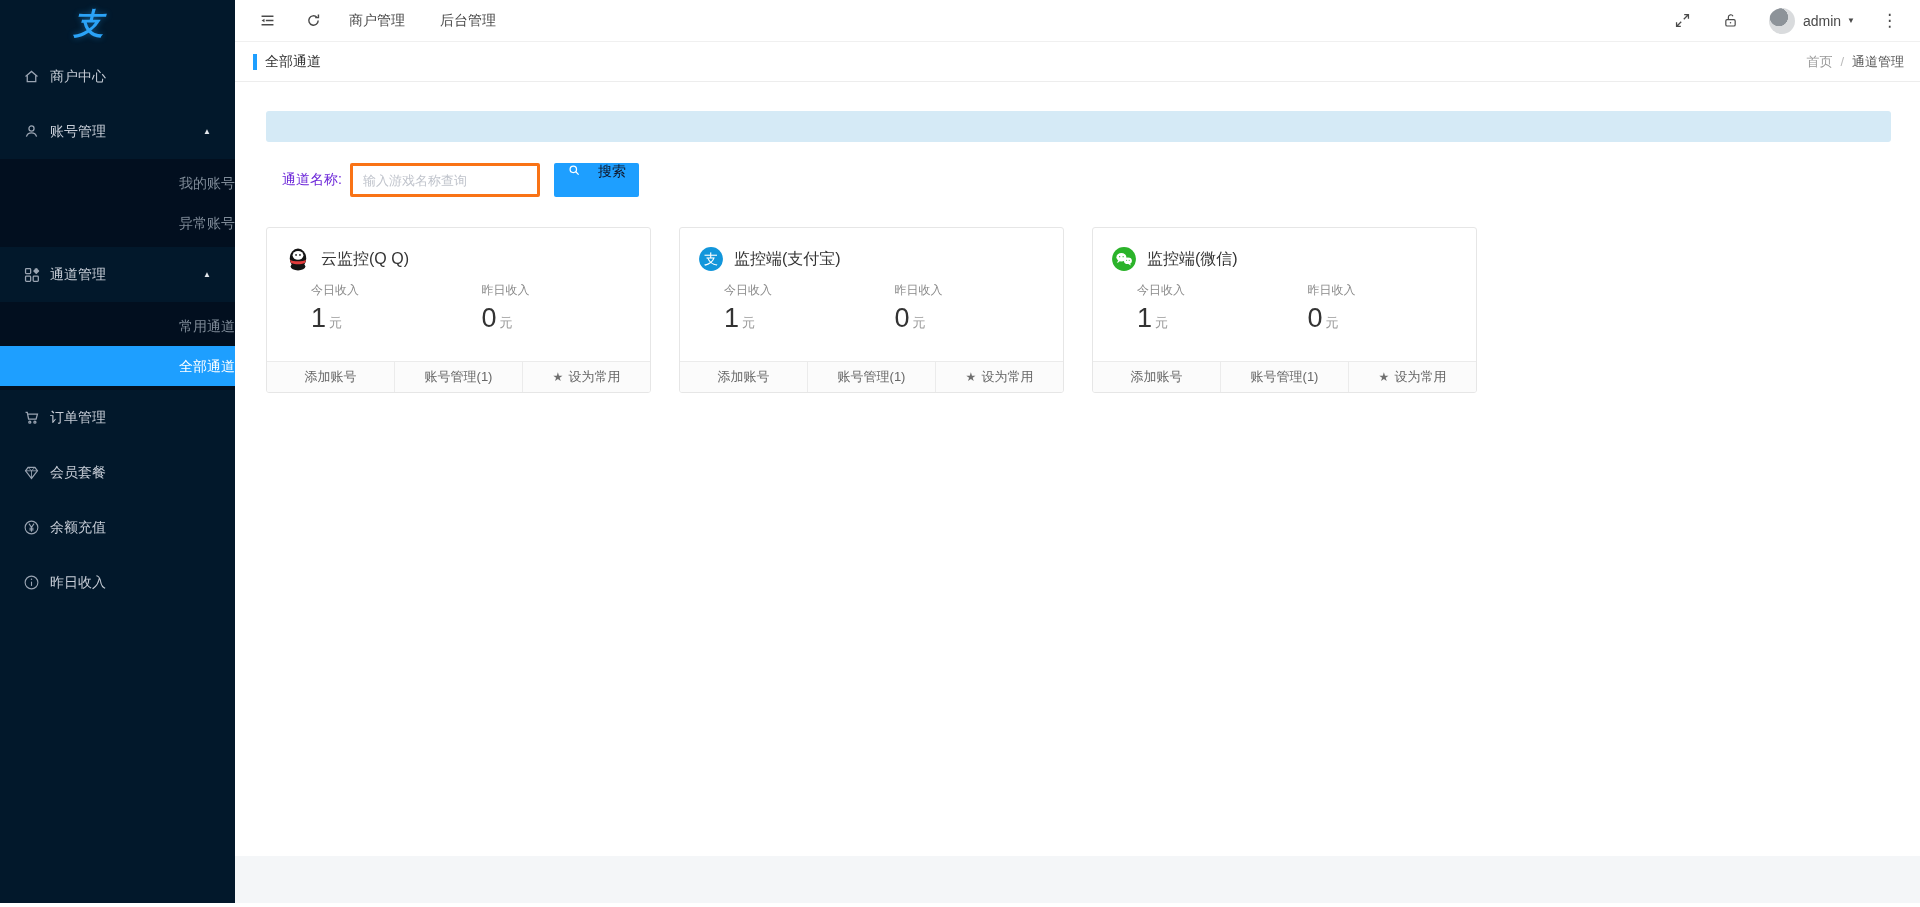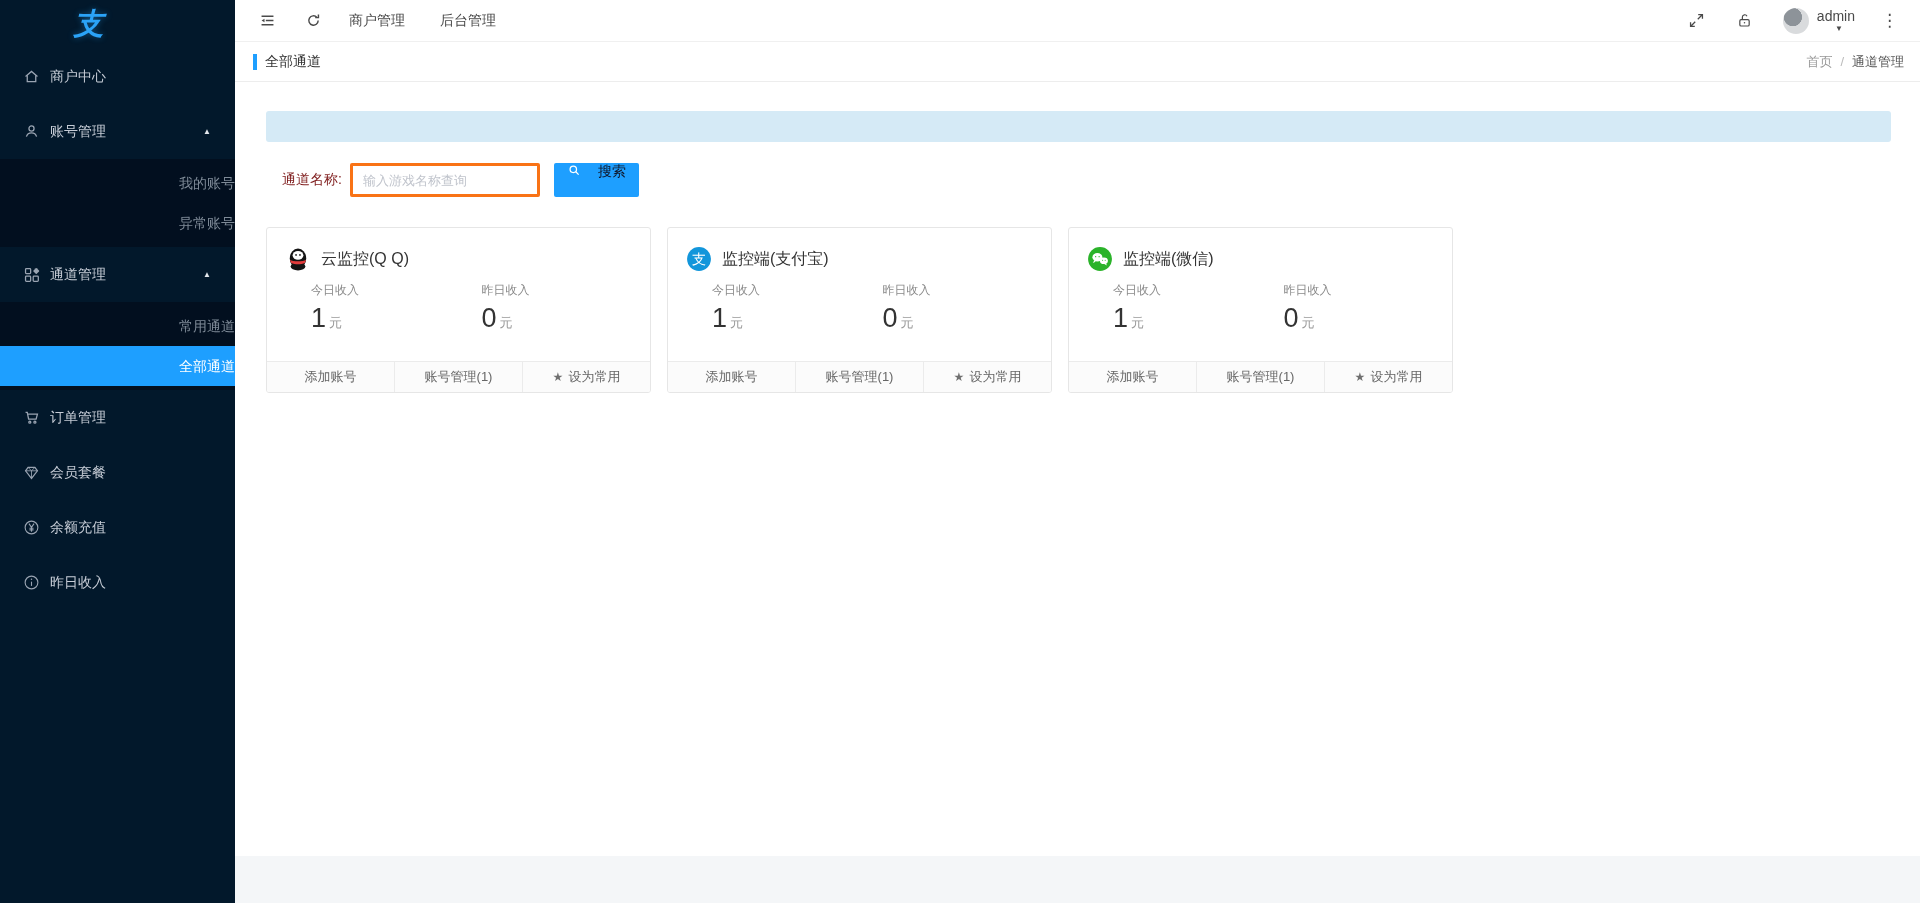--- a/index.html
+++ b/index.html
@@ -39,49 +39,49 @@
     display:flex;align-items:center;padding:8px 22px;flex-shrink:0;}
   .nav-icon{width:20px;height:20px;color:#4A4A4A;display:inline-flex;align-items:center;
     justify-content:center;cursor:pointer;margin-right:26px;}
   .nav-icon svg{width:17px;height:17px;}
   .nav-tab{font-size:14px;color:#4A4A4A;margin-right:35px;cursor:pointer;}
   .nav-right{margin-left:auto;display:flex;align-items:center;}
   .nav-right .nav-icon{margin-right:0;margin-left:28px;}
   .avatar{width:26px;height:26px;border-radius:50%;margin-left:28px;cursor:pointer;
     background:radial-gradient(circle at 38% 35%,#8D9399 0 38%,#D9DBDD 40%);}
   .nav-user{display:flex;align-items:center;margin-left:8px;cursor:pointer;
-    font-size:14px;color:#4A4A4A;flex-direction:column;}
+    font-size:14px;color:#4A4A4A;}
   .caret{font-size:8px;color:#4A4A4A;margin-left:6px;}
   .kebab{font-size:17px;color:#4A4A4A;margin-left:26px;cursor:pointer;letter-spacing:0;}
 
   .page-header{height:40px;background:#fff;border-bottom:1px solid #EDEDED;
     display:flex;align-items:center;padding:0 16px 0 18px;flex-shrink:0;}
   .accent-bar{width:4px;height:16px;background:var(--accent);margin-right:8px;}
   .page-title{font-size:14px;color:#333;}
   .breadcrumb{margin-left:auto;font-size:13px;display:flex;align-items:center;gap:8px;}
   .breadcrumb .bc-home{color:#999;cursor:pointer;text-decoration:none;}
   .breadcrumb .sep{color:#BBB;}
   .breadcrumb .bc-cur{color:#555;}
 
   .panel{background:#fff;height:774px;flex-shrink:0;}
   .alert-banner{margin:29px 29px 0 31px;height:31px;background:var(--banner_bg);
     border-radius:3px;}
   .search-row{margin:21px 29px 0 47px;display:flex;align-items:center;}
-  .search-label{font-size:14px;color:#7f1d1d;margin-right:8px;}
+  .search-label{font-size:14px;color:#6d28d9;margin-right:8px;}
   .search-input{width:190px;height:34px;border:3px solid #f97316;border-radius:2px;
     padding:0 10px;font-size:13px;color:#333;outline:none;
     font-family:"Liberation Sans","DejaVu Sans",sans-serif;}
   .search-input::placeholder{color:#C0C4CC;}
   .search-btn{margin-left:14px;height:34px;padding:0 13px;background:var(--accent);
     color:#0f172a;border:none;border-radius:2px;font-size:14px;display:inline-flex;
     align-items:flex-start;gap:17px;cursor:pointer;
     font-family:"Liberation Sans","DejaVu Sans",sans-serif;}
   .search-btn svg{width:14px;height:14px;}
 
-  .cards{display:flex;gap:16px;margin:30px 29px 0 31px;}
+  .cards{display:flex;gap:28px;margin:30px 29px 0 31px;}
   .card{width:385px;height:166px;background:#fff;border:1px solid var(--border);
     border-radius:3px;display:flex;flex-direction:column;overflow:hidden;}
   .card-body{flex:1;padding:18px 18px 0 18px;}
   .card-head{display:flex;align-items:center;gap:10px;}
   .cicon{width:26px;height:26px;display:inline-flex;}
   .cicon svg{width:26px;height:26px;}
   .ctitle{font-size:16px;color:#333;}
   .stats{display:flex;margin-top:10px;}
   .stat{flex:1;}
   .stat.first{padding-left:26px;}

